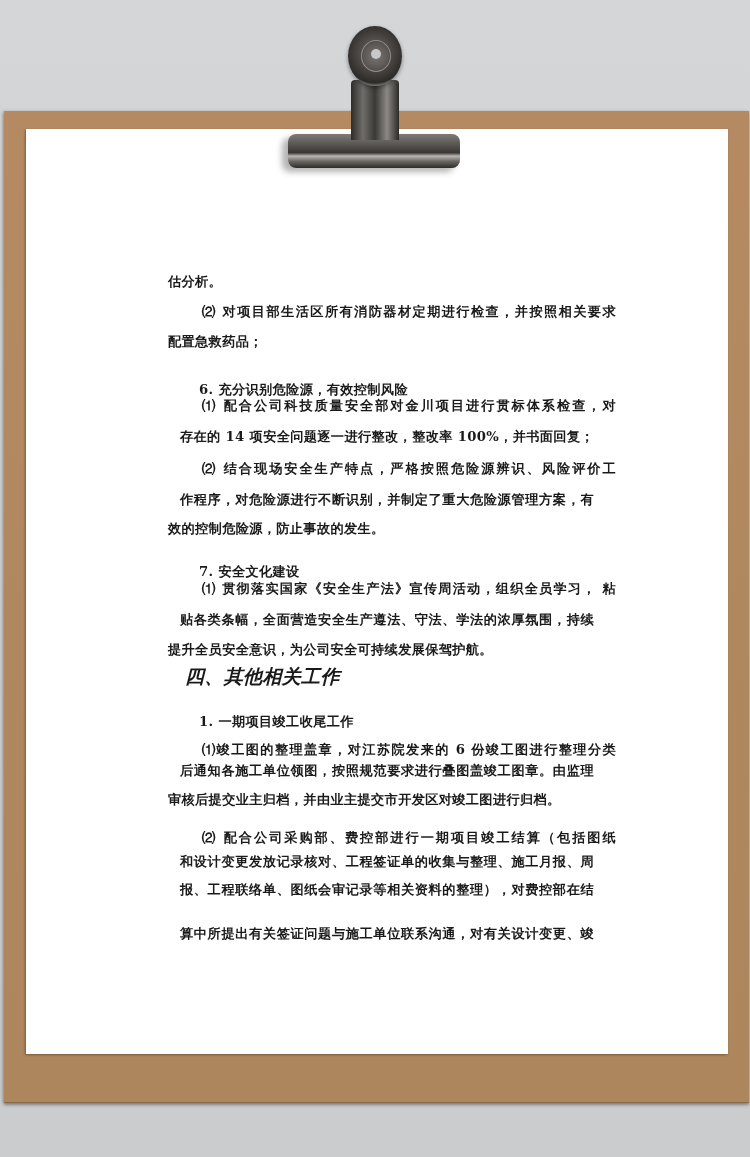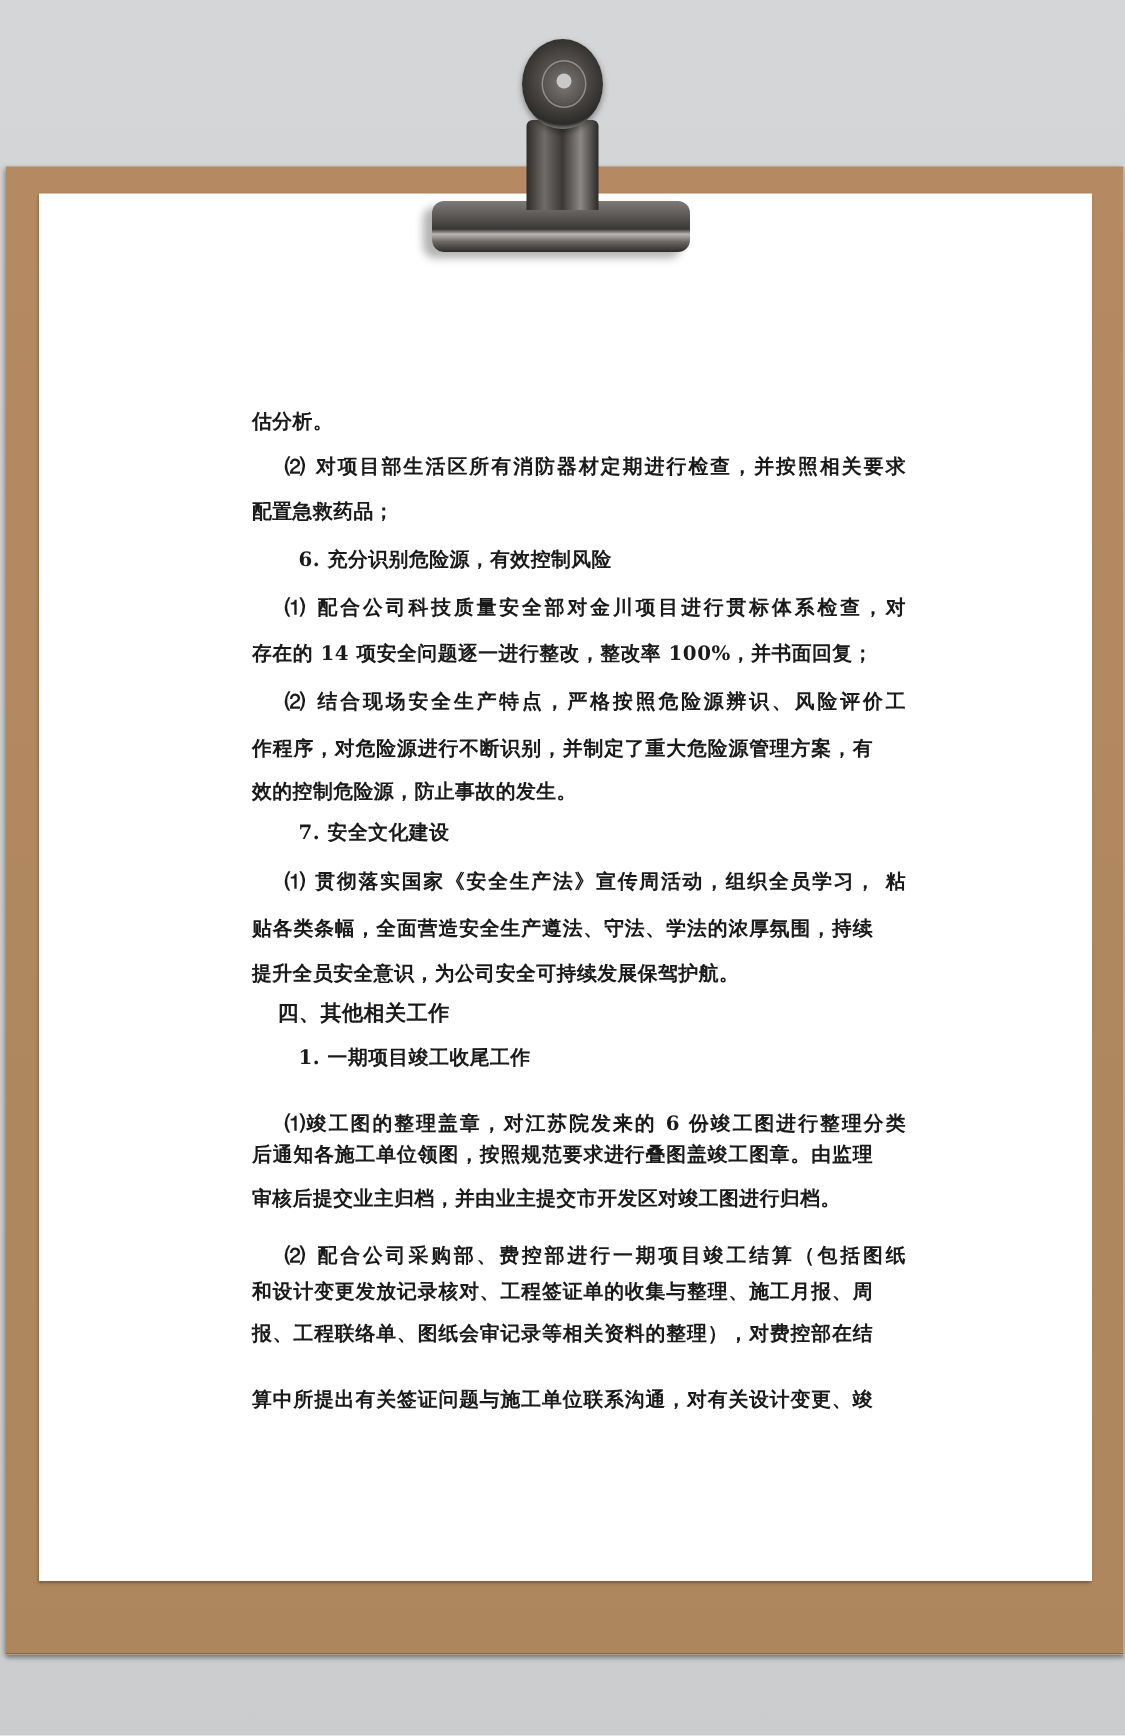--- a/index.html
+++ b/index.html
@@ -103,24 +103,25 @@
       position: absolute;
       left: 0;
       white-space: nowrap;
       line-height: 18px;
       font-weight: bold;
     }
     .line.full {
       width: 414px;
       text-align: justify;
       text-align-last: justify;
+      margin-left: 12px;
     }
     .indent-p { left: 22px; width: 392px; }
-    .indent-h { left: 31px; }
-    .indent-sec { left: 17px; font-weight: bold; font-family: "DejaVu Sans", "Liberation Sans", sans-serif; font-size: 14px; }
+    .indent-h { left: 31px; margin-top: 16px; }
+    .indent-sec { left: 17px; font-weight: bold; font-family: "DejaVu Sans", "Liberation Sans", sans-serif; font-size: 19px; font-style: italic; }
   </style>
 </head>
 <body>
 
 <div class="board"></div>
 <div class="paper"></div>
 
 <div class="clip">
   <div class="clip-base"></div>
   <div class="clip-neck"></div>

